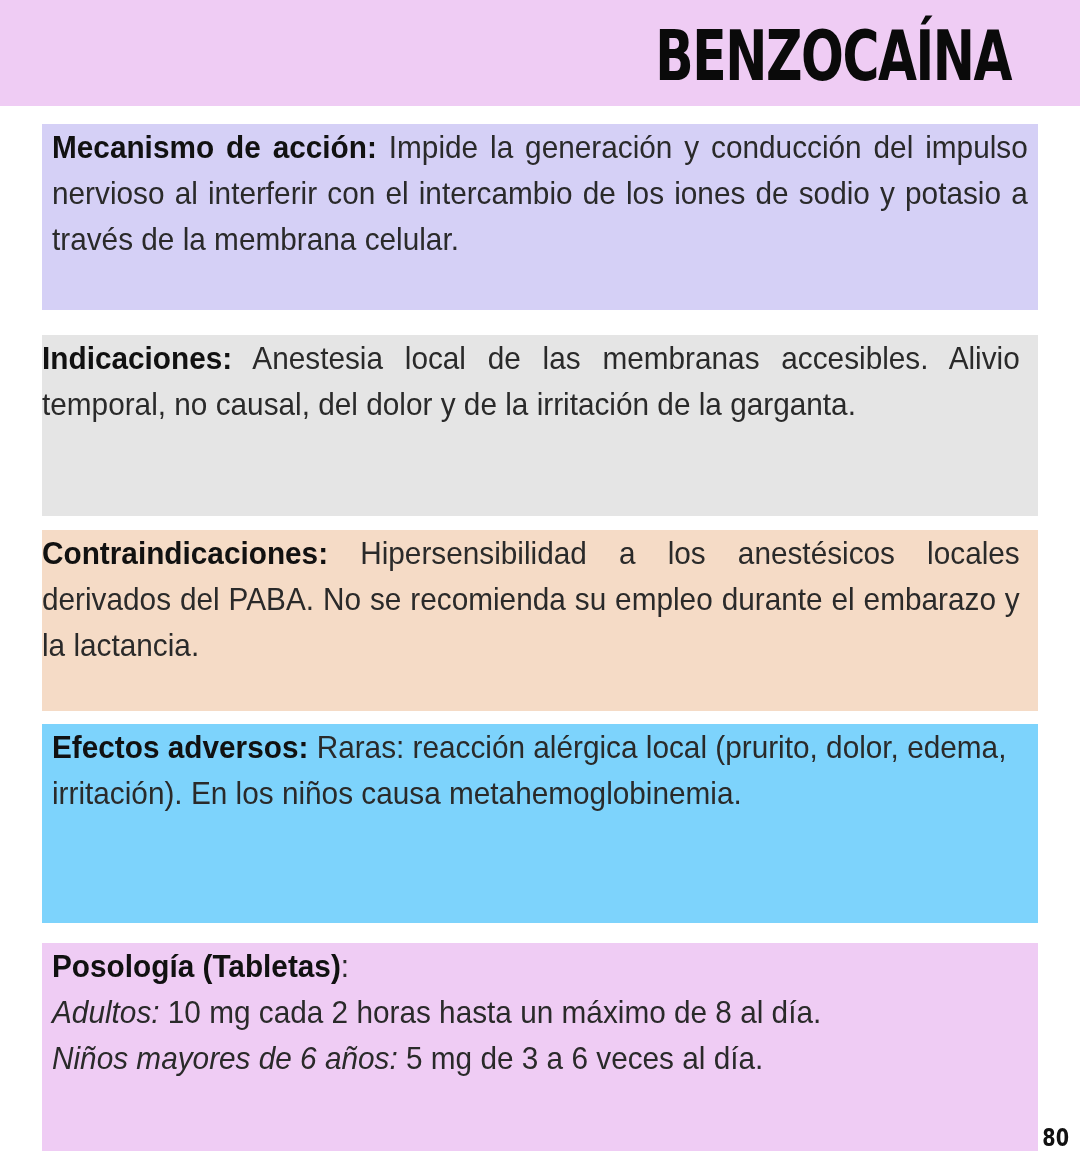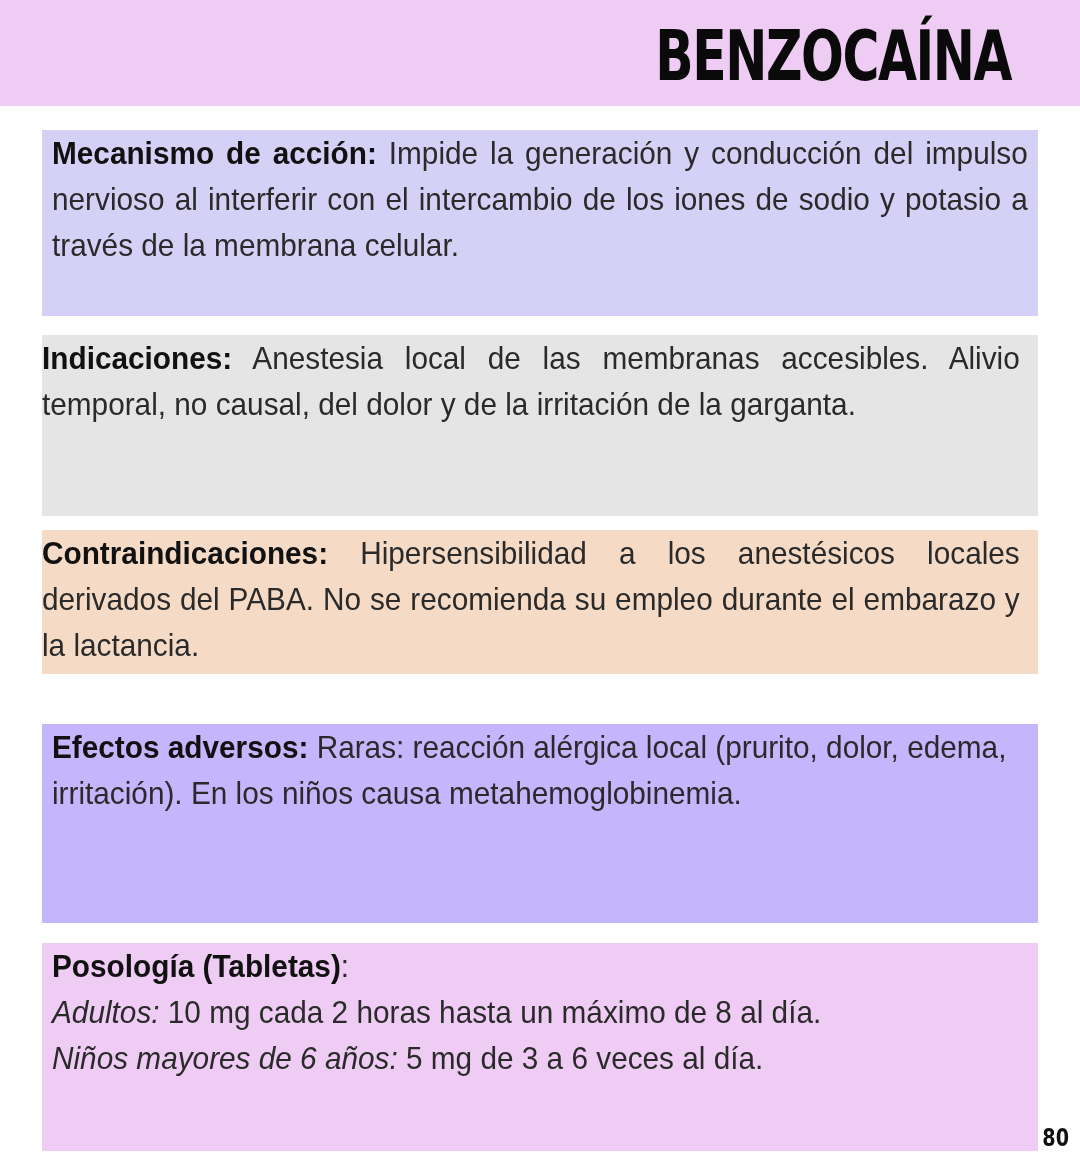--- a/index.html
+++ b/index.html
@@ -14,24 +14,24 @@
     .title {
       font-family: "DejaVu Sans", sans-serif; font-weight: bold; font-size: 70px;
       color: #0a0a0a; letter-spacing: -2px; transform: scaleX(0.72); transform-origin: center;
       margin-top: 6px;
     }
     .box {
       position: absolute; left: 42px; width: 996px; box-sizing: border-box;
       font-size: 32px; line-height: 46px; text-align: justify; color: #2a2a2a;
     }
     .box .lbl { font-weight: bold; color: #111; }
-    .b1 { top: 130px; height: 186px; background: #d5d0f6; padding: 0 10px 0 10px; }
+    .b1 { top: 124px; height: 186px; background: #d5d0f6; padding: 0 10px 0 10px; }
     .b2 { top: 335px; height: 181px; background: #e5e5e5; padding: 0 18px 0 0; }
-    .b3 { top: 530px; height: 144px; background: #f5dbc6; padding: 0 18px 0 0; }
-    .b4 { top: 724px; height: 199px; background: #c4b5fd; padding: 0 10px 0 10px; text-align: left; }
+    .b3 { top: 530px; height: 181px; background: #f5dbc6; padding: 0 18px 0 0; }
+    .b4 { top: 724px; height: 199px; background: #7dd3fc; padding: 0 10px 0 10px; text-align: left; }
     .b5 { top: 943px; height: 208px; background: #efccf4; padding: 0 10px 0 10px; text-align: left; }
     .b1 .inner, .b2 .inner, .b3 .inner, .b4 .inner, .b5 .inner { transform: scaleX(0.93); transform-origin: left top; width: 107.5%; }
     .line { display: block; }
     .it { font-style: italic; }
     .pagenum {
       position: absolute; right: 8px; top: 1124px; font-weight: bold; font-size: 24px; color: #111;
       font-family: "DejaVu Sans", sans-serif; transform: scaleX(0.8);
     }
   </style>
 </head>

